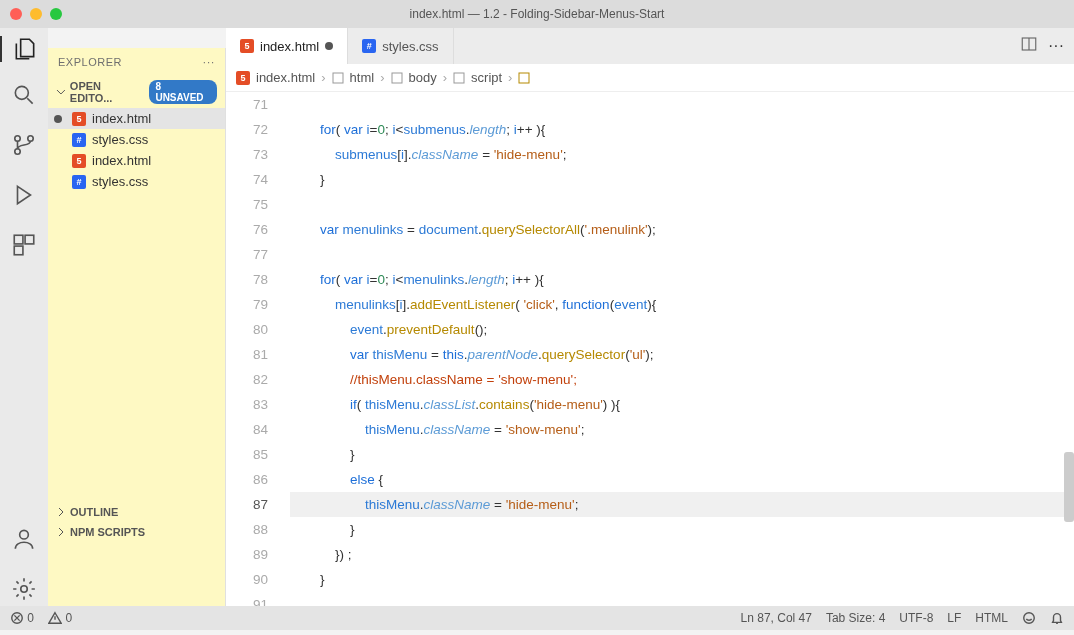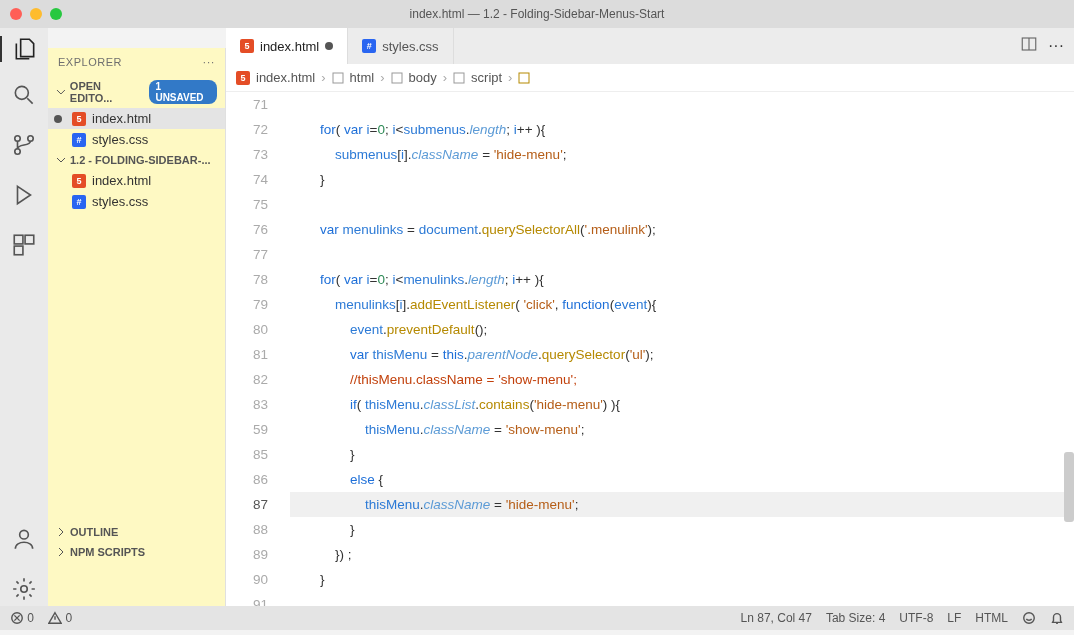--- a/index.html
+++ b/index.html
@@ -129,36 +129,30 @@
   <div class="sidebar">
     <div class="sb-head">
       <span>EXPLORER</span>
       <span>···</span>
     </div>
     <div class="sb-section">
       <svg class="chev" viewBox="0 0 10 10">
           <path d="M1 3l4 4 4-4" fill="none" stroke="#555"></path>
         </svg>
       <span>OPEN EDITO...</span>
-      <span class="badge">1 UNSAVED</span>
+      <span class="badge">8 UNSAVED</span>
     </div>
     <div class="sb-item sel">
       <span class="mod-dot"></span>
       <span class="file-ico ico-html">5</span>
       <span>index.html</span>
     </div>
     <div class="sb-item">
       <span class="file-ico ico-css">#</span>
       <span>styles.css</span>
-    </div>
-    <div class="sb-section">
-      <svg class="chev" viewBox="0 0 10 10">
-          <path d="M1 3l4 4 4-4" fill="none" stroke="#555"></path>
-        </svg>
-      <span>1.2 - FOLDING-SIDEBAR-...</span>
     </div>
     <div class="sb-item">
       <span class="file-ico ico-html">5</span>
       <span>index.html</span>
     </div>
     <div class="sb-item">
       <span class="file-ico ico-css">#</span>
       <span>styles.css</span>
     </div>
     <div style="height:310px"></div>
@@ -228,21 +222,21 @@
           <div>74</div>
           <div>75</div>
           <div>76</div>
           <div>77</div>
           <div>78</div>
           <div>79</div>
           <div>80</div>
           <div>81</div>
           <div>82</div>
           <div>83</div>
-          <div>59</div>
+          <div>84</div>
           <div>85</div>
           <div>86</div>
           <div style="color:#555;font-weight:400">87</div>
           <div>88</div>
           <div>89</div>
           <div>90</div>
           <div>91</div>
         </div>
       <div class="code" id="code"><div><span class="tok-plain">        </span></div><div>        <span class="tok-kw">for</span>( <span class="tok-kw">var</span> <span class="tok-id">i</span>=<span class="tok-num">0</span>; <span class="tok-id">i</span>&lt;<span class="tok-id">submenus</span>.<span class="tok-prop">length</span>; <span class="tok-id">i</span>++ ){</div><div>            <span class="tok-id">submenus</span>[<span class="tok-id">i</span>].<span class="tok-prop">className</span> = <span class="tok-str">'hide-menu'</span>;</div><div>        }</div><div>&nbsp;</div><div>        <span class="tok-kw">var</span> <span class="tok-id">menulinks</span> = <span class="tok-id">document</span>.<span class="tok-fn">querySelectorAll</span>(<span class="tok-str">'.menulink'</span>);</div><div>&nbsp;</div><div>        <span class="tok-kw">for</span>( <span class="tok-kw">var</span> <span class="tok-id">i</span>=<span class="tok-num">0</span>; <span class="tok-id">i</span>&lt;<span class="tok-id">menulinks</span>.<span class="tok-prop">length</span>; <span class="tok-id">i</span>++ ){</div><div>            <span class="tok-id">menulinks</span>[<span class="tok-id">i</span>].<span class="tok-fn">addEventListener</span>( <span class="tok-str">'click'</span>, <span class="tok-kw">function</span>(<span class="tok-id">event</span>){</div><div>                <span class="tok-id">event</span>.<span class="tok-fn">preventDefault</span>();</div><div>                <span class="tok-kw">var</span> <span class="tok-id">thisMenu</span> = <span class="tok-kw">this</span>.<span class="tok-prop">parentNode</span>.<span class="tok-fn">querySelector</span>(<span class="tok-str">'ul'</span>);</div><div>                <span class="tok-comment">//thisMenu.className = 'show-menu';</span></div><div>                <span class="tok-kw">if</span>( <span class="tok-id">thisMenu</span>.<span class="tok-prop">classList</span>.<span class="tok-fn">contains</span>(<span class="tok-str">'hide-menu'</span>) ){</div><div>                    <span class="tok-id">thisMenu</span>.<span class="tok-prop">className</span> = <span class="tok-str">'show-menu'</span>;</div><div>                }</div><div>                <span class="tok-kw">else</span> {</div><div class="hl-line">                    <span class="tok-id">thisMenu</span>.<span class="tok-prop">className</span> = <span class="tok-str">'hide-menu'</span>;</div><div>                }</div><div>            }) ;</div><div>        }</div><div>&nbsp;</div></div>
       <div class="minimap-thumb"></div>

